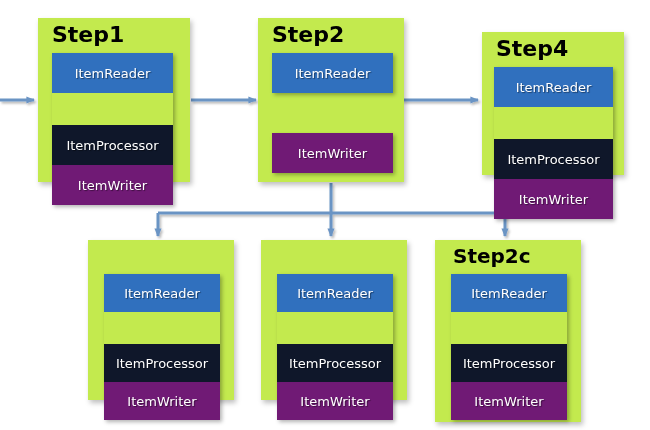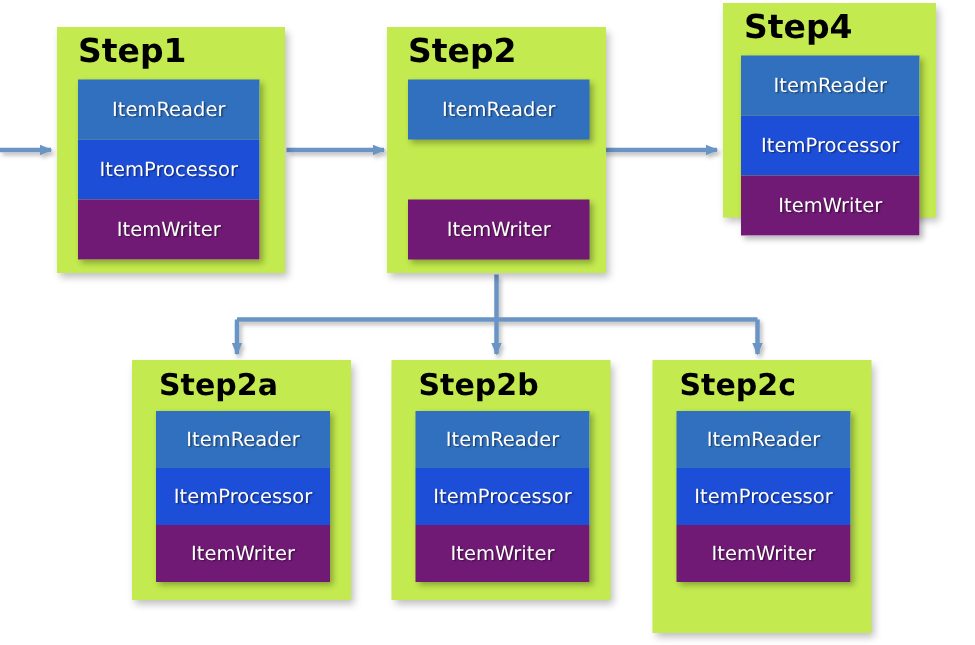--- a/index.html
+++ b/index.html
@@ -56,21 +56,21 @@
     display: flex;
     align-items: center;
     justify-content: center;
     color: #ffffff;
     font-size: 13px;
     text-shadow: 1px 1px 1px rgba(0,0,0,0.45);
     box-sizing: border-box;
     white-space: nowrap;
   }
   .comp.reader    { background: #3070be; text-align: right; }
-  .comp.processor { background: #1d4ed8; }
+  .comp.processor { background: #0f172a; margin-top: 32px; }
   .comp.writer    { background: #701a75; }
 
   .comp.detached {
     position: absolute;
     box-shadow: 2px 2px 4px rgba(0,0,0,0.30);
   }
 
   
   #wires {
     position: absolute;
@@ -123,40 +123,38 @@
       <div class="comp writer" style="height:40px;">ItemWriter</div>
     </div>
   </div>
 
   <div class="step-box" style="left:258px; top:18px; width:146px; height:164px;">
     <div class="step-title">Step2</div>
     <div class="comp reader detached" style="left:14px; top:35px; width:121px; height:40px;">ItemReader</div>
     <div class="comp writer detached" style="left:14px; top:115px; width:121px; height:40px;">ItemWriter</div>
   </div>
 
-  <div class="step-box" style="left:482px; top:2px; width:142px; height:143px;">
+  <div class="step-box" style="left:482px; top:32px; width:142px; height:143px;">
     <div class="step-title">Step4</div>
     <div class="comp-stack" style="left:12px; top:35px; width:119px;">
       <div class="comp reader" style="height:40px;">ItemReader</div>
       <div class="comp processor" style="height:40px;">ItemProcessor</div>
       <div class="comp writer" style="height:40px;">ItemWriter</div>
     </div>
   </div>
 
   <div class="step-box" style="left:88px; top:240px; width:146px; height:160px;">
-    <div class="step-title small">Step2a</div>
     <div class="comp-stack" style="left:16px; top:34px; width:116px;">
       <div class="comp reader" style="height:38px;">ItemReader</div>
       <div class="comp processor" style="height:38px;">ItemProcessor</div>
       <div class="comp writer" style="height:38px;">ItemWriter</div>
     </div>
   </div>
 
   <div class="step-box" style="left:261px; top:240px; width:146px; height:160px;">
-    <div class="step-title small">Step2b</div>
     <div class="comp-stack" style="left:16px; top:34px; width:116px;">
       <div class="comp reader" style="height:38px;">ItemReader</div>
       <div class="comp processor" style="height:38px;">ItemProcessor</div>
       <div class="comp writer" style="height:38px;">ItemWriter</div>
     </div>
   </div>
 
   <div class="step-box" style="left:435px; top:240px; width:146px; height:182px;">
     <div class="step-title small">Step2c</div>
     <div class="comp-stack" style="left:16px; top:34px; width:116px;">

